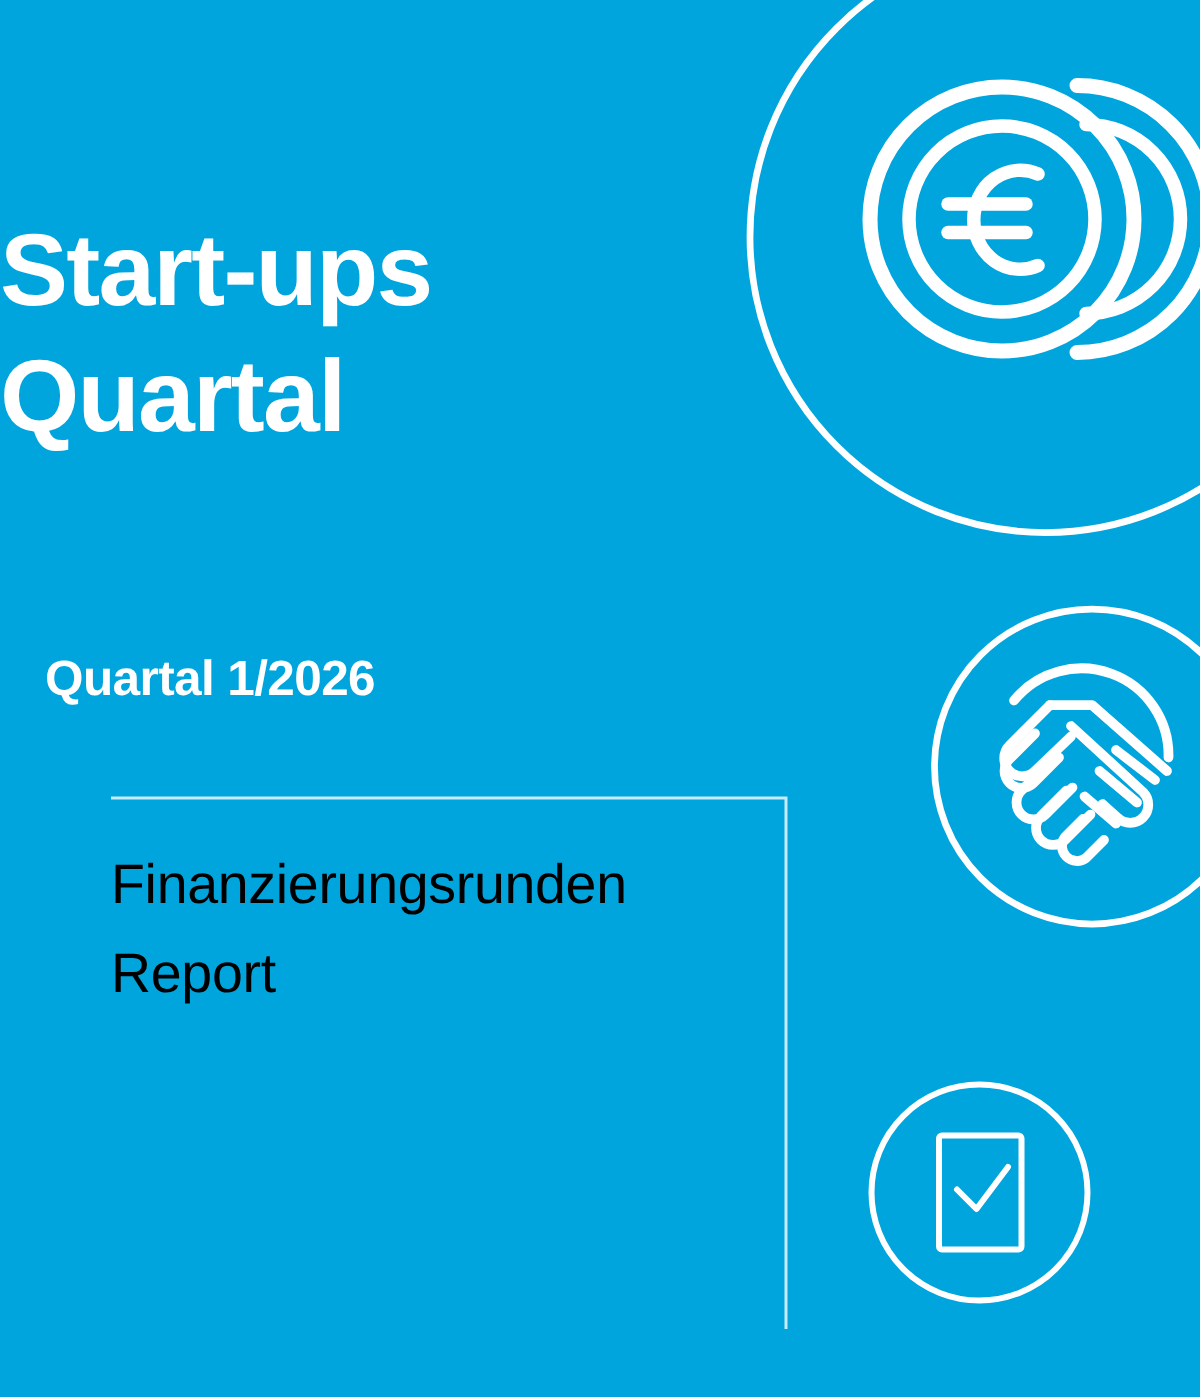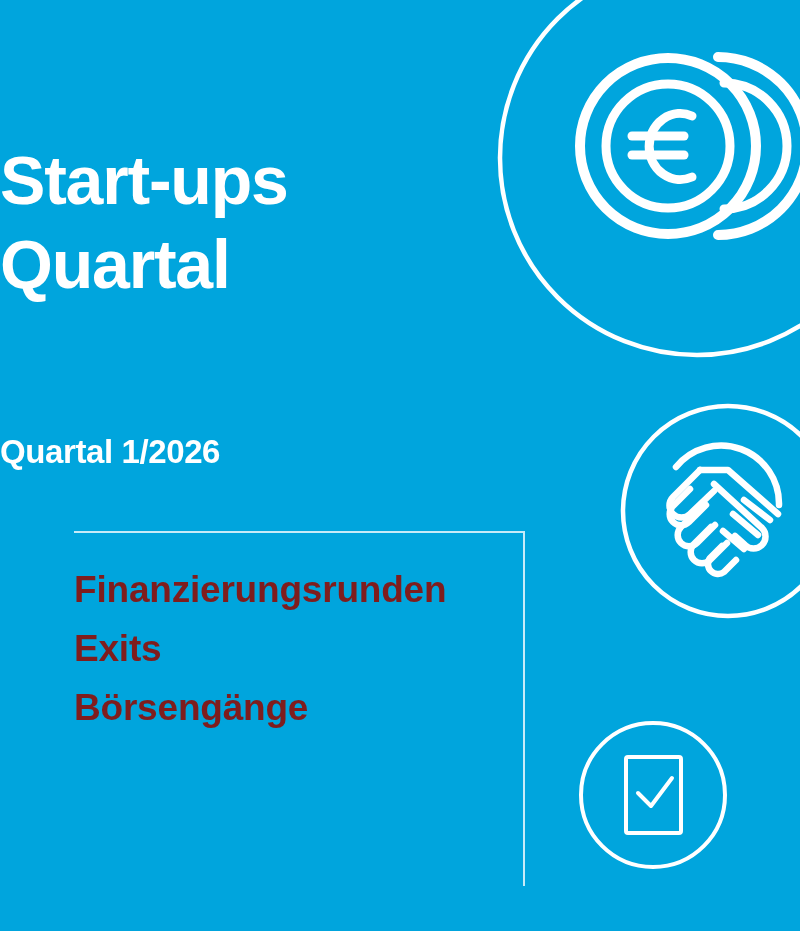--- a/index.html
+++ b/index.html
@@ -51,20 +51,21 @@
     position: absolute;
     left: 0;
     top: 432px;
     margin: 0;
     font-size: 33px;
     font-weight: bold;
     letter-spacing: -0.4px;
     line-height: 40px;
     color: #ffffff;
     white-space: nowrap;
+    padding-left: 30px;
   }
 
   
   #topic-frame {
     position: absolute;
     left: 74px;
     top: 531px;
     width: 451px;
     height: 355px;
     border-top: 2px solid rgba(255,255,255,0.78);
@@ -76,24 +77,24 @@
     position: absolute;
     left: 74px;
     top: 560px;
     margin: 0;
     padding: 0;
     list-style: none;
     width: 460px;
   }
   #topic-list li {
     font-size: 37px;
-    font-weight: 700;
+    font-weight: 400;
     line-height: 59px;
     letter-spacing: -0.2px;
-    color: #7f1d1d;
+    color: #000000;
     white-space: nowrap;
   }
 </style>
 </head>
 <body>
 
 <div id="cover">
 
   <svg id="decor" viewBox="0 0 800 931" width="800" height="931" xmlns="http://www.w3.org/2000/svg">
 
@@ -153,17 +154,16 @@
     <span class="title-line">Start-ups</span>
     <span class="title-line">Quartal</span>
   </h1>
 
   <p id="subtitle">Quartal 1/2026</p>
 
   <div id="topic-frame"></div>
 
   <ul id="topic-list">
     <li>Finanzierungsrunden</li>
-    <li>Exits</li>
-    <li>Börsengänge</li>
+    <li>Report</li>
   </ul>
 
 </div>
 
 </body></html>

